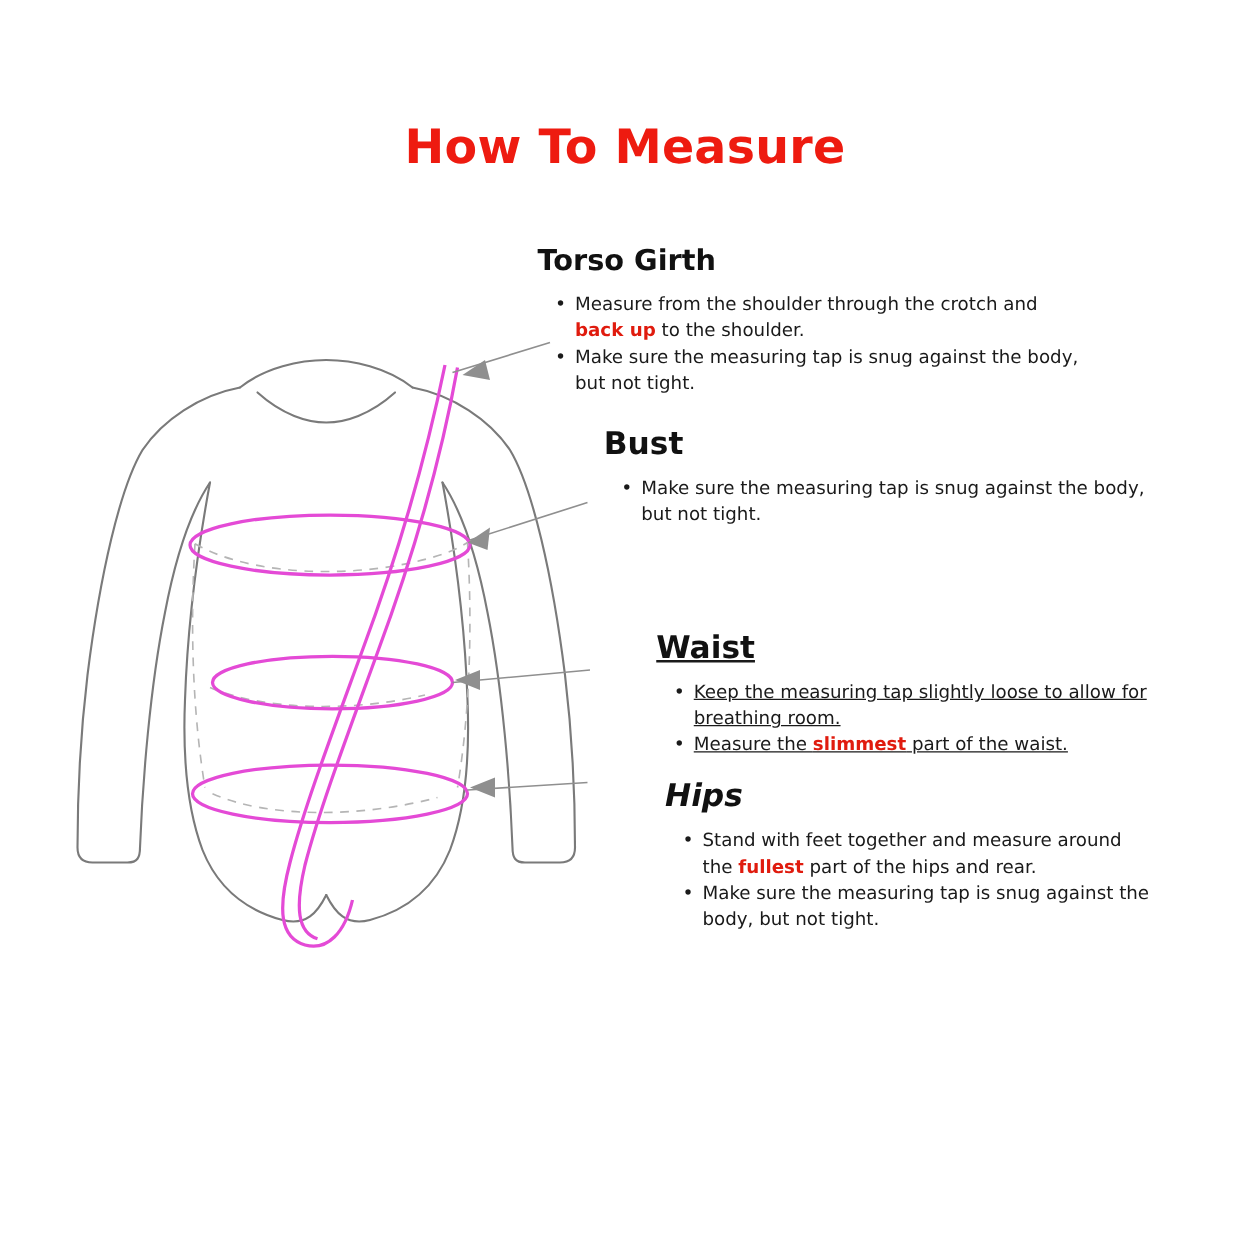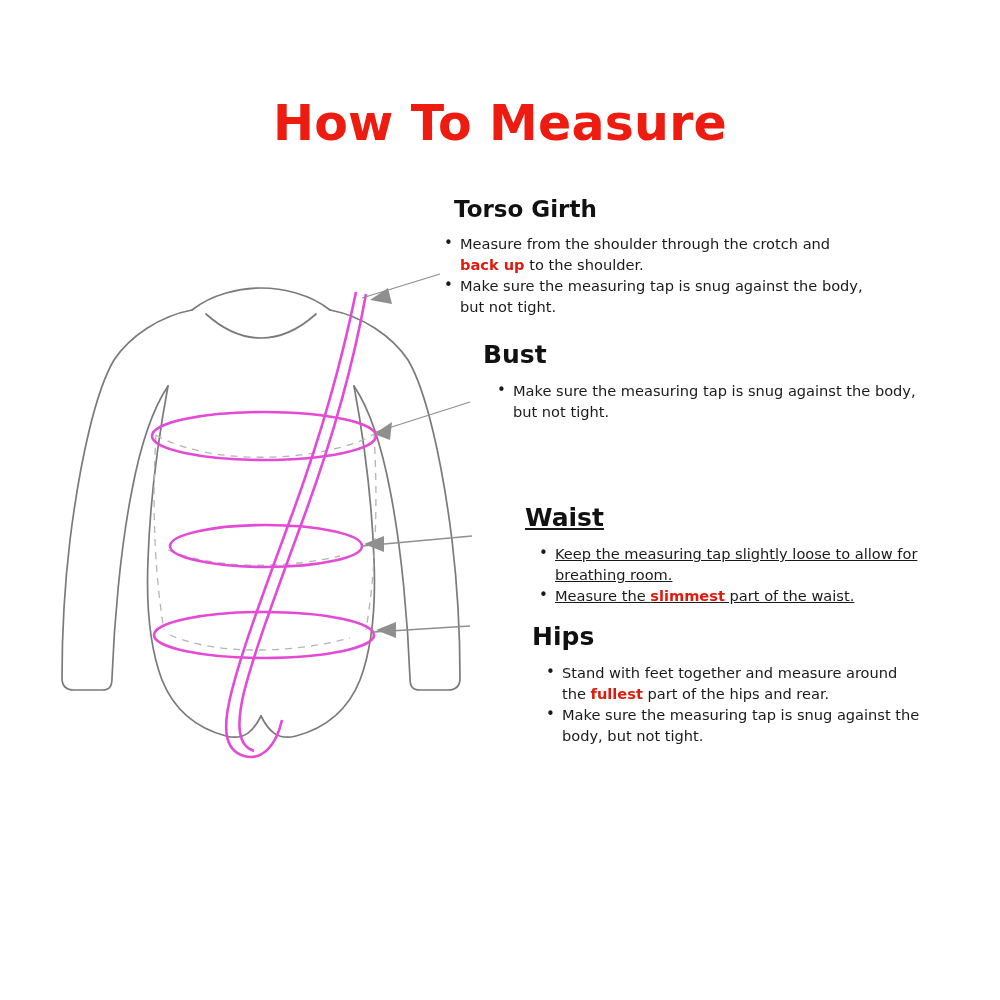--- a/index.html
+++ b/index.html
@@ -23,21 +23,21 @@
     background: #ffffff;
   }
 
   
   .title {
     position: absolute;
     left: 0;
     top: 95px;
     width: 1000px;
     text-align: center;
-    font-size: 49px;
+    font-size: 38px;
     font-weight: bold;
     color: #ee1b10;
     letter-spacing: 0.2px;
     font-family: "DejaVu Sans", sans-serif;
   }
 
   
   #figure {
     position: absolute;
     left: 40px;
@@ -80,24 +80,24 @@
     color: #e01b0e;
     font-weight: bold;
   }
 
   #blk-torso { left: 430px; top: 196px; width: 455px; }
   #blk-bust  { left: 483px; top: 340px; width: 470px; }
   #blk-waist { left: 525px; top: 503px; width: 420px; text-decoration: underline; }
   #blk-hips  { left: 532px; top: 622px; width: 400px; }
   #blk-height{ left: 108px; top: 748px; width: 520px; }
 
-  #blk-torso h3 { font-size: 23px; margin-left: 24px; }
+  #blk-torso h3 { font-size: 23px; }
   #blk-bust h3  { font-size: 25px; }
   #blk-waist h3 { font-size: 25px; }
-  #blk-hips h3  { font-size: 25px; }
+  #blk-hips h3  { font-size: 25px; font-style: italic; }
   #blk-height h3{ font-size: 25px; }
 </style>
 </head>
 <body>
 
 <div id="page">
 
   <div class="title">How To Measure</div>
 
   <svg id="figure" width="520" height="540" viewBox="0 0 520 540">

